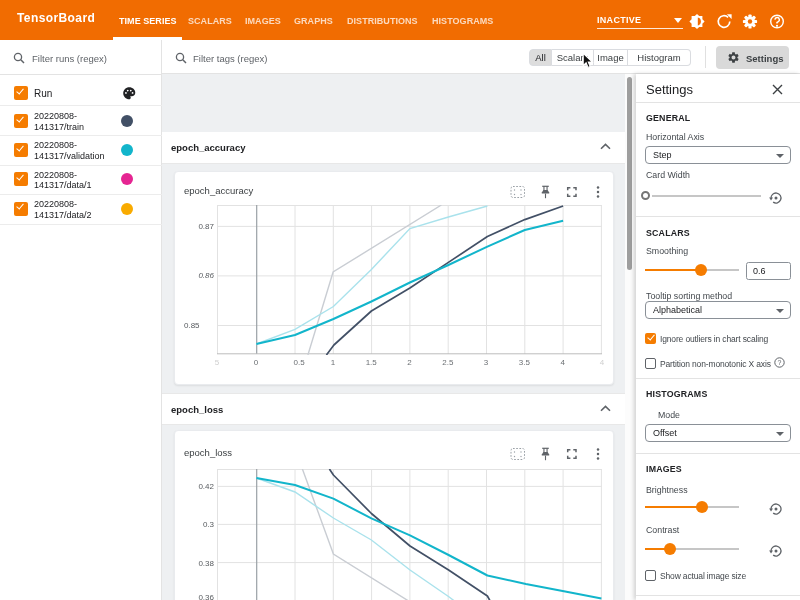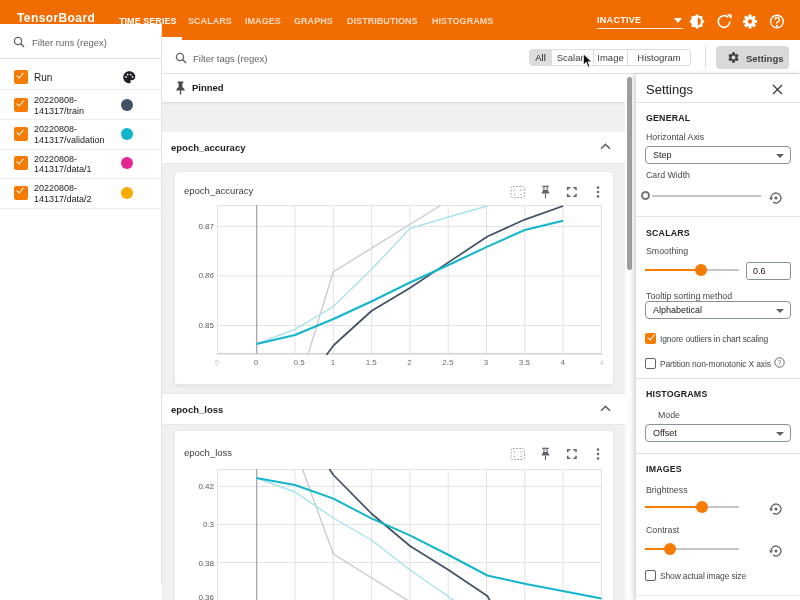--- a/index.html
+++ b/index.html
@@ -68,21 +68,21 @@
       </g>
 
       <g transform="translate(89,8.5)">
         <circle r="6.3" fill="none" stroke="#fff" stroke-width="1.4"></circle>
         <path d="M-2.1 -1.9 A2.25 2.25 0 1 1 1.0 0.4 L0 1.0 L0 1.9" fill="none" stroke="#fff" stroke-width="1.5"></path>
         <circle cx="0" cy="4.3" r="1.1" fill="#fff"></circle>
       </g>
     </svg>
   </div>
 
-  <div class="ab" id="sidebar" style="left:0;top:24px;width:162px;height:560px;background:#fff;border-right:1px solid #e3e3e3;">
+  <div class="ab" id="sidebar" style="left:0;top:40px;width:162px;height:560px;background:#fff;border-right:1px solid #e3e3e3;">
     <svg class="ab" style="left:13px;top:12px" width="12" height="12" viewBox="0 0 12 12">
         <circle cx="5" cy="5" r="3.6" fill="none" stroke="#5f6368" stroke-width="1.3"></circle>
         <line x1="7.8" y1="7.8" x2="11" y2="11" stroke="#5f6368" stroke-width="1.5"></line>
       </svg>
     <div class="ab" style="left:32px;top:13px;font-size:9.5px;color:#5f6368;">Filter runs (regex)</div>
     <div class="dv" style="left:0;top:34px;width:162px;"></div>
 
     <div class="cb" style="left:14px;top:46px;width:14px;height:14px;"></div>
     <div class="ab" style="left:34px;top:48px;font-size:10px;color:#202124;">Run</div>
     <svg class="ab" style="left:121.5px;top:45.5px" width="14.5" height="14.5" viewBox="0 0 24 24">
@@ -134,27 +134,20 @@
     <div class="ab" style="left:554px;top:6px;width:73px;height:23px;background:#d9d9d9;border-radius:4px;">
       <svg class="ab" style="left:11px;top:5px" width="13" height="13" viewBox="0 0 24 24">
           <path fill="#3c4043" d="M19.14 12.94c.04-.3.06-.61.06-.94 0-.32-.02-.64-.07-.94l2.03-1.58c.18-.14.23-.41.12-.61l-1.92-3.32c-.12-.22-.37-.29-.59-.22l-2.39.96c-.5-.38-1.03-.7-1.62-.94l-.36-2.54c-.04-.24-.24-.41-.48-.41h-3.84c-.24 0-.43.17-.47.41l-.36 2.54c-.59.24-1.13.57-1.62.94l-2.39-.96c-.22-.08-.47 0-.59.22L2.74 8.87c-.12.21-.08.47.12.61l2.03 1.58c-.05.3-.09.63-.09.94s.02.64.07.94l-2.03 1.58c-.18.14-.23.41-.12.61l1.92 3.32c.12.22.37.29.59.22l2.39-.96c.5.38 1.03.7 1.62.94l.36 2.54c.05.24.24.41.48.41h3.84c.24 0 .44-.17.47-.41l.36-2.54c.59-.24 1.13-.56 1.62-.94l2.39.96c.22.08.47 0 .59-.22l1.92-3.32c.12-.22.07-.47-.12-.61l-2.01-1.58zM12 15.6c-1.98 0-3.6-1.62-3.6-3.6s1.62-3.6 3.6-3.6 3.6 1.62 3.6 3.6-1.62 3.6-3.6 3.6z"></path>
         </svg>
       <div class="ab" style="left:30px;top:6.5px;font-size:9.5px;font-weight:bold;color:#3c4043;">Settings</div>
     </div>
   </div>
 
   <div class="ab" id="main" style="left:162px;top:74px;width:463px;height:526px;background:#eef0f2;overflow:hidden;">
 
-    <div class="ab" style="left:0;top:0;width:463px;height:28px;background:#fff;box-shadow:0 1px 3px rgba(0,0,0,0.12);">
-      <svg class="ab" style="left:13px;top:7px" width="11" height="14" viewBox="0 0 11 14">
-        <path fill="#494c50" d="M2.6 0.5 H8.4 V1.8 L7.4 2.4 V6 L9.6 8.2 V9.4 H1.4 V8.2 L3.6 6 V2.4 L2.6 1.8 Z"></path>
-        <rect x="4.9" y="9.4" width="1.3" height="4.2" fill="#494c50"></rect>
-      </svg>
-      <div class="ab" style="left:30px;top:8px;font-size:9.5px;font-weight:bold;color:#202124;">Pinned</div>
-    </div>
 
 
     <div class="ab" style="left:0;top:58px;width:463px;height:32px;background:#fff;border-bottom:1px solid #e8e8e8;">
       <div class="ab" style="left:9px;top:10px;font-size:9.5px;font-weight:bold;color:#202124;">epoch_accuracy</div>
       <svg class="ab" style="left:438px;top:11px" width="11" height="7" viewBox="0 0 11 7">
           <polyline points="1,5.8 5.5,1.4 10,5.8" fill="none" stroke="#5f6368" stroke-width="1.6"></polyline>
         </svg>
     </div>
 
     <div class="ab" style="left:11.5px;top:97px;width:440px;height:214px;background:#fff;border:1px solid #e9ebee;border-radius:4px;box-shadow:0 1px 2px rgba(0,0,0,0.08);">
@@ -180,21 +173,21 @@
           </g>
         <g fill="#5f6368">
             <circle cx="89" cy="2.6" r="1.25"></circle>
             <circle cx="89" cy="7" r="1.25"></circle>
             <circle cx="89" cy="11.4" r="1.25"></circle>
           </g>
       </svg>
 
       <div class="ab" style="left:9.5px;top:49.9px;width:30px;text-align:right;font-size:8px;color:#575b5f;">0.87</div>
       <div class="ab" style="left:9.5px;top:99.4px;width:30px;text-align:right;font-size:8px;color:#575b5f;font-style:italic;">0.86</div>
-      <div class="ab" style="left:9.5px;top:149px;width:30px;text-align:right;font-size:8px;color:#575b5f;">0.85</div>
+      <div class="ab" style="left:9.5px;top:149px;width:30px;font-size:8px;color:#575b5f;">0.85</div>
 
       <div class="ab" style="left:71.5px;top:186px;width:20px;text-align:center;font-size:8px;color:#6b6f73;">0</div>
       <div class="ab" style="left:110.1px;top:186px;width:20px;text-align:right;font-size:8px;color:#6b6f73;">0.5</div>
       <div class="ab" style="left:148.5px;top:186px;width:20px;text-align:center;font-size:8px;color:#6b6f73;">1</div>
       <div class="ab" style="left:186.7px;top:186px;width:20px;text-align:center;font-size:8px;color:#6b6f73;">1.5</div>
       <div class="ab" style="left:225px;top:186px;width:20px;text-align:center;font-size:8px;color:#6b6f73;">2</div>
       <div class="ab" style="left:263.3px;top:186px;width:20px;text-align:center;font-size:8px;color:#6b6f73;">2.5</div>
       <div class="ab" style="left:301.6px;top:186px;width:20px;text-align:center;font-size:8px;color:#6b6f73;">3</div>
       <div class="ab" style="left:339.9px;top:186px;width:20px;text-align:center;font-size:8px;color:#6b6f73;">3.5</div>
       <div class="ab" style="left:378.2px;top:186px;width:20px;text-align:center;font-size:8px;color:#6b6f73;">4</div>

